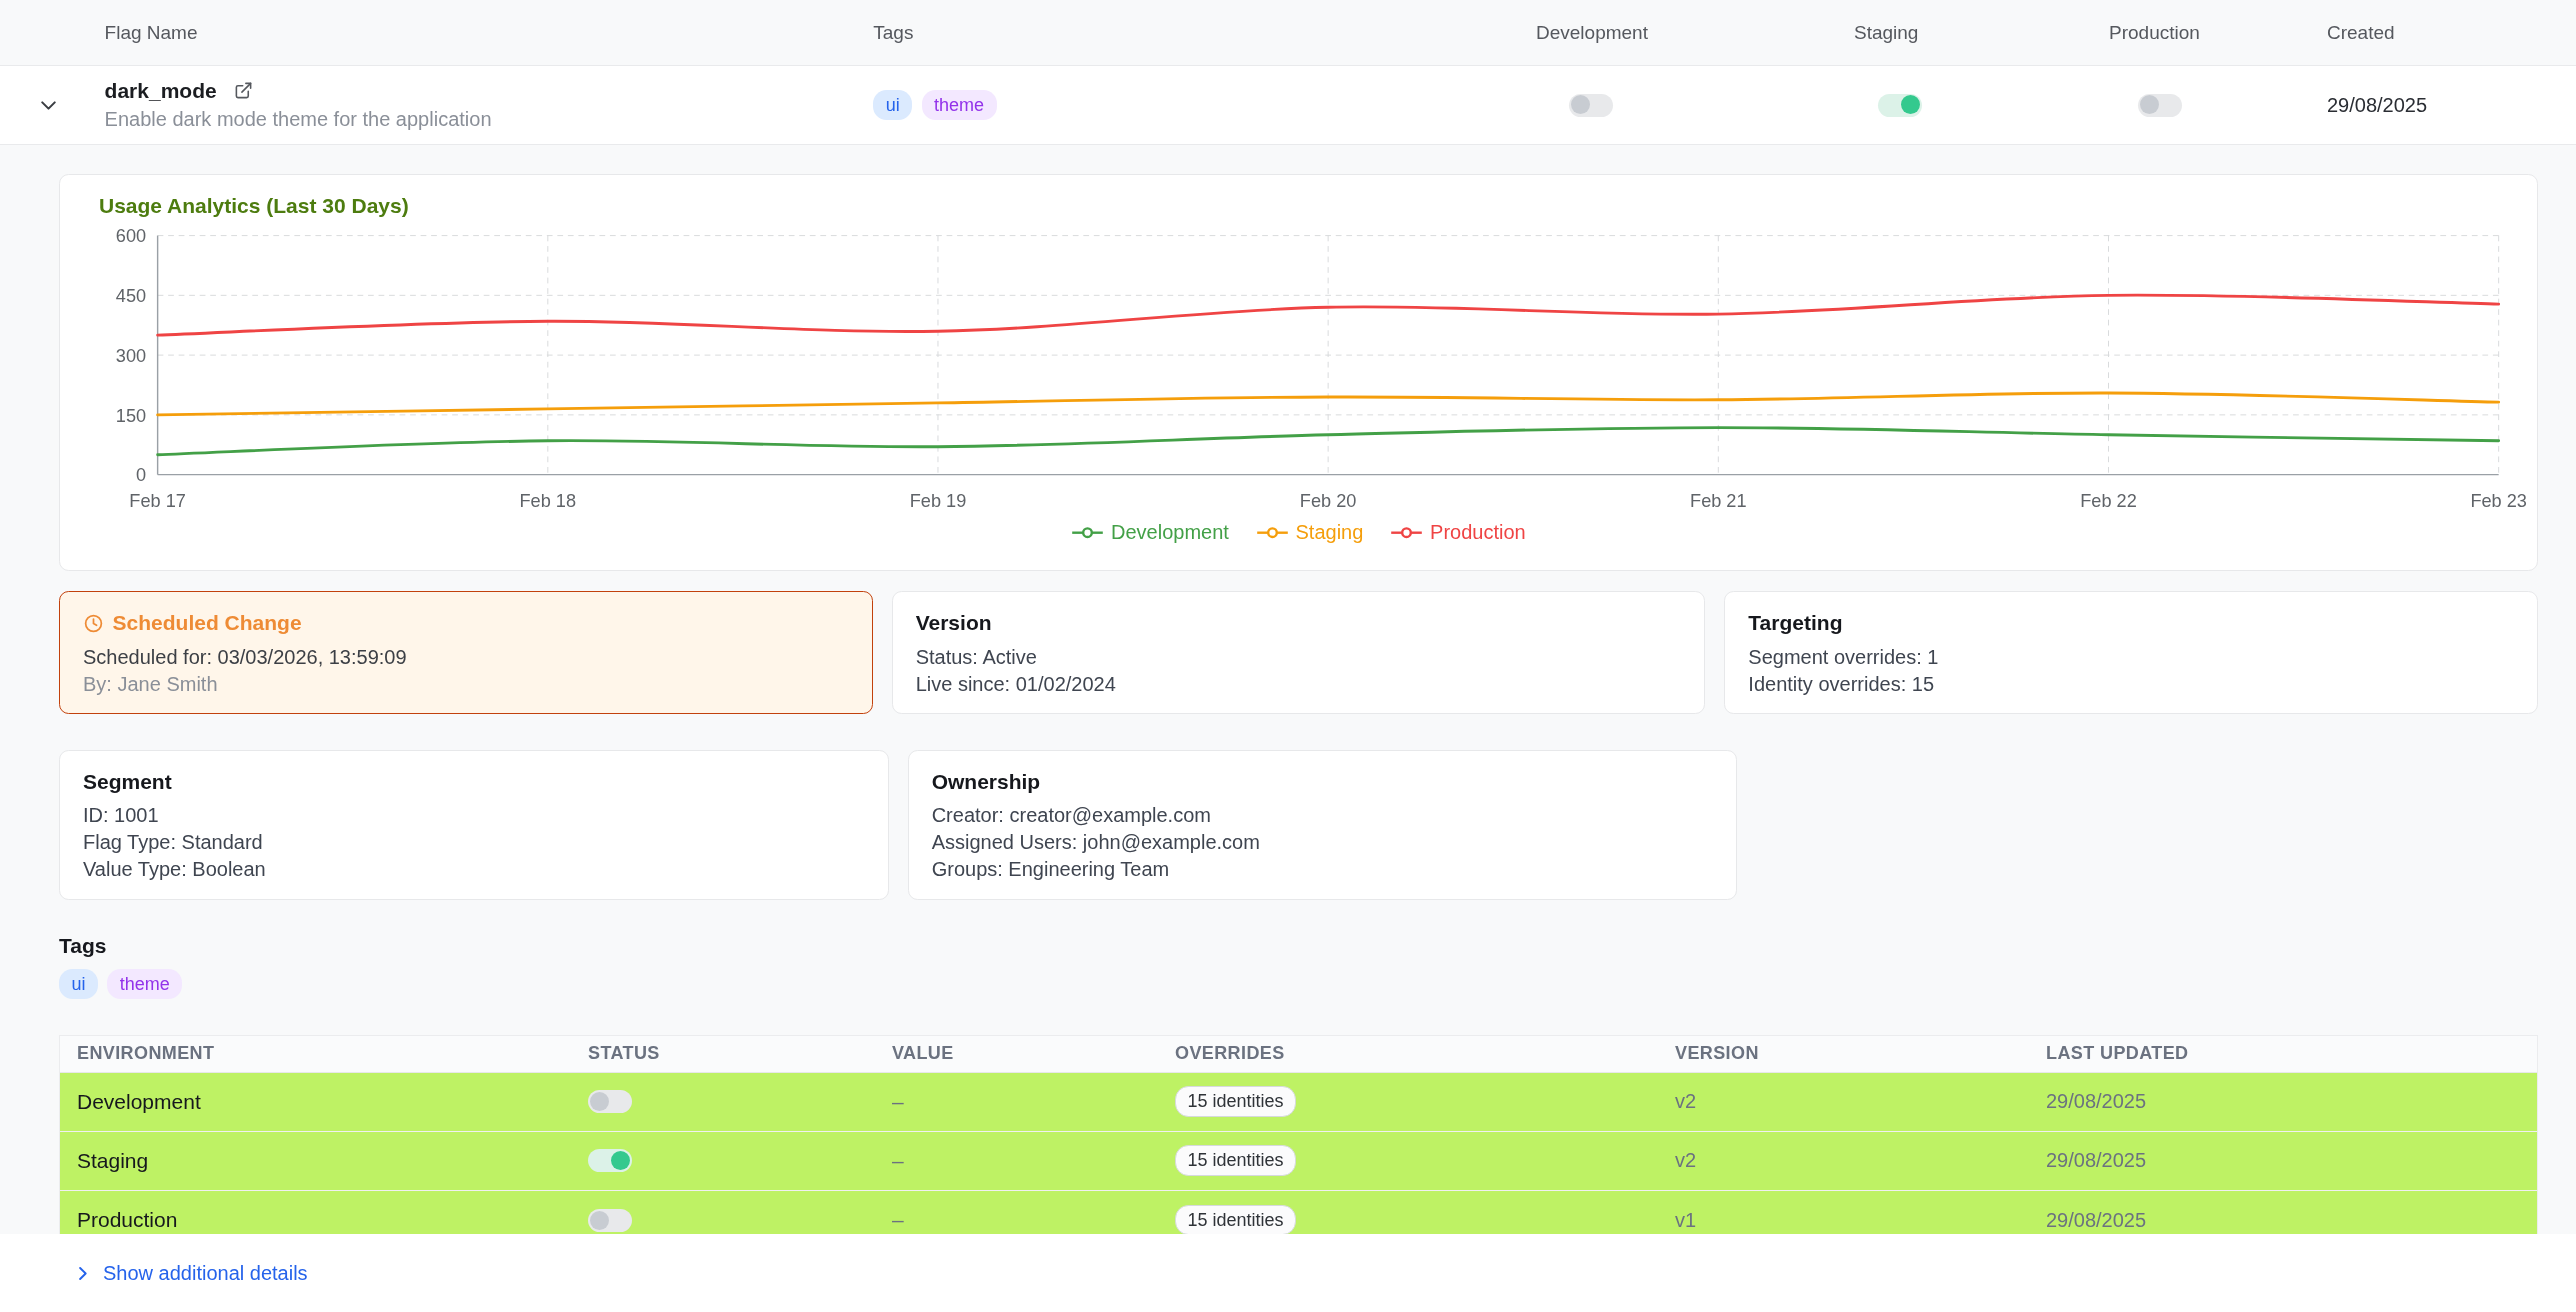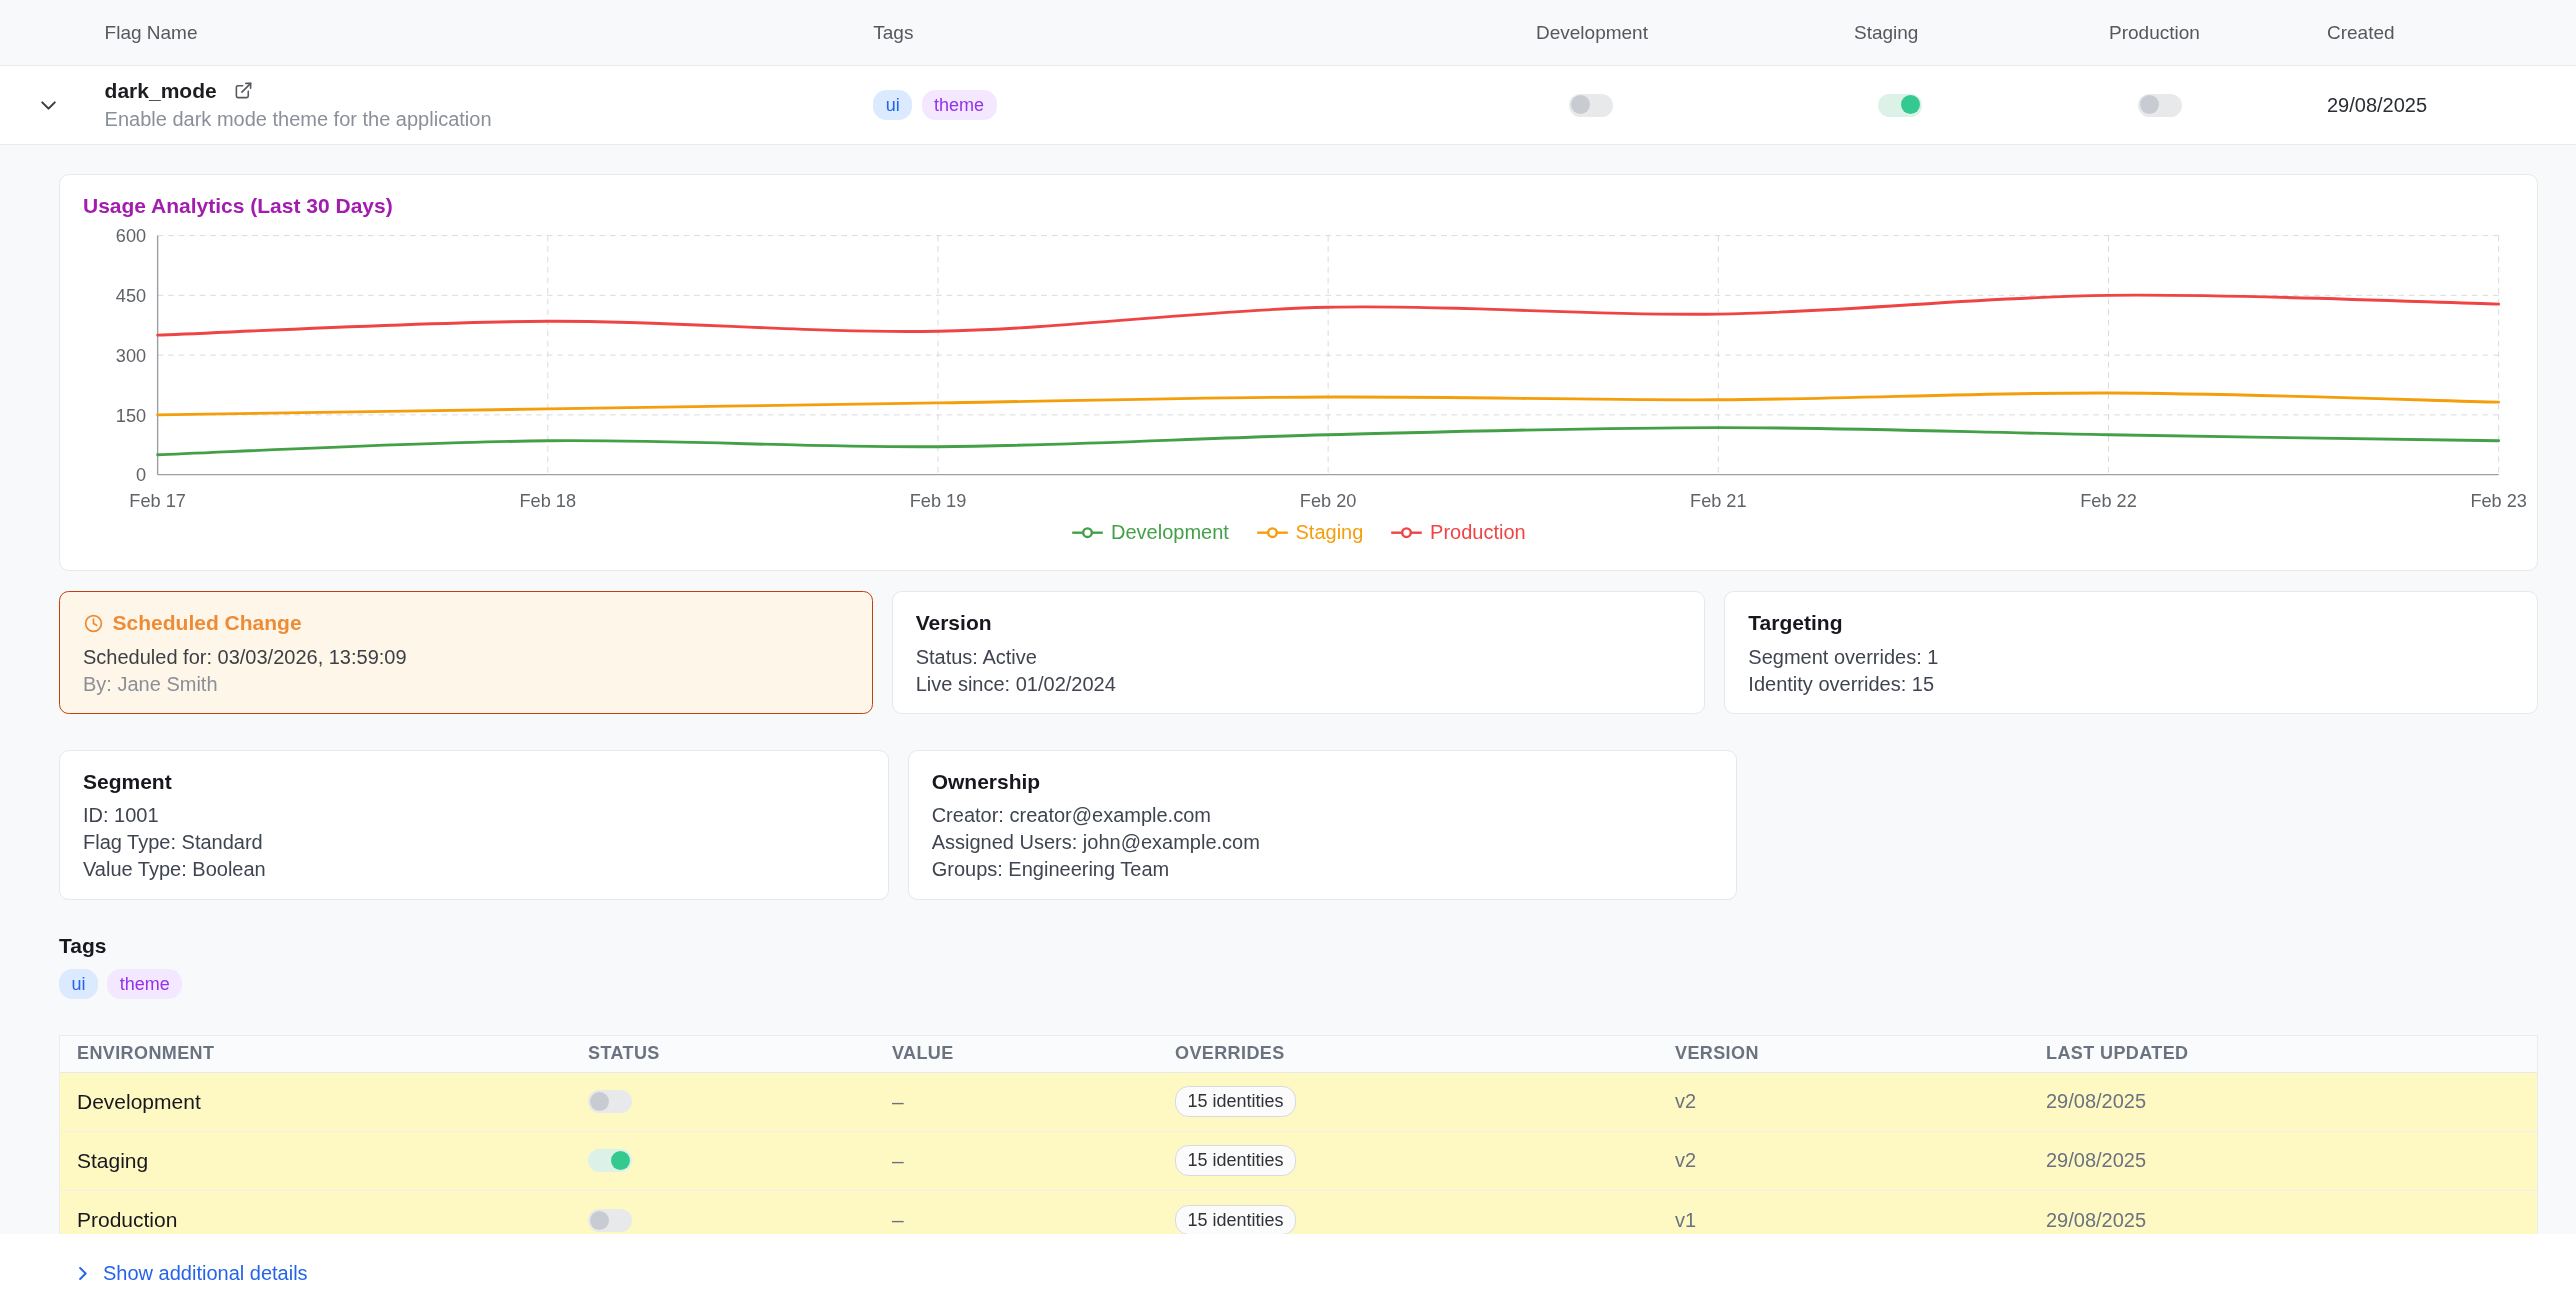--- a/index.html
+++ b/index.html
@@ -34,21 +34,21 @@
 
   
   .tag { display:inline-flex; align-items:center; font-size:18px; line-height:1; padding:5.7px 12.4px; border-radius:13.4px; cursor:pointer; }
   .tag-blue { background:#dbeafe; color:#2563eb; }
   .tag-purple { background:#f3e8ff; color:#9333ea; }
 
   
   .panel { padding:29px 38px 0 59px; }
   .card { background:#fff; border:1px solid #e7e8ea; border-radius:9.6px; }
   .chart-card { height:397px; padding:19px 23px 9.6px; }
-  .chart-title { font-size:21px; font-weight:700; color:#a21caf; }
+  .chart-title { font-size:21px; font-weight:700; color:#4d7c0f;margin-left:16px; }
   .chart-svg { display:block; width:100%; margin-top:7.7px; overflow:visible; }
   .chart-svg text { font-family:"Liberation Sans","DejaVu Sans",sans-serif; font-size:19px; fill:#5f6368; }
   .legend { display:flex; justify-content:center; gap:27px; margin-top:3.8px; }
   .legend-item { display:inline-flex; align-items:center; gap:6.7px; font-size:20px; cursor:pointer; }
 
   .cards-row { display:flex; gap:19px; margin-top:20px; }
   .cards-row.second { margin-top:36px; }
   .cards-row .card, .cards-row .card-ghost { flex:1; }
   .cards-row .card { padding:19px 23px 15.3px; }
   .card h4 { font-size:21px; font-weight:600; color:#16181d; margin-bottom:8.6px; }
@@ -56,21 +56,21 @@
   .card-scheduled { background:#fff6ea; border:1px solid #c2410c; }
   .sched-title { display:flex; align-items:center; gap:8.6px; font-size:21px; font-weight:600; color:#ee8b35; margin-bottom:8.6px; }
   .sched-line { font-size:20px; line-height:27px; color:#3c3f45; }
   .sched-by { font-size:20px; line-height:27px; color:#8a8f98; }
 
   .tags-section { margin-top:34px; }
   .tags-title { font-size:21px; font-weight:600; color:#16181d; }
   .tags-pills { display:flex; gap:9.6px; margin-top:11.5px; }
 
   
-  .env-table { margin-top:36px; background:#fef9c3; border:1px solid #ebecee; }
+  .env-table { margin-top:36px; background:#bef264; border:1px solid #ebecee; }
   .env-head { display:flex; align-items:center; height:37px; background:#fafbfc; border-bottom:1px solid #e7e8ea; font-size:18px; font-weight:600; letter-spacing:0.4px; color:#6b7280; }
   .env-row { display:flex; align-items:center; height:59px; border-bottom:1px solid #f0f0f1; }
   .env-row:last-child { border-bottom:none; }
   .tc-env { width:528px; padding-left:17px; }
   .tc-status { width:304px; }
   .tc-value { width:283px; }
   .tc-overrides { width:500px; }
   .tc-version { width:347px; }
   .tc-updated { flex:1;margin-left:24px; }
   .env-name { font-size:21px; color:#16181d; }

